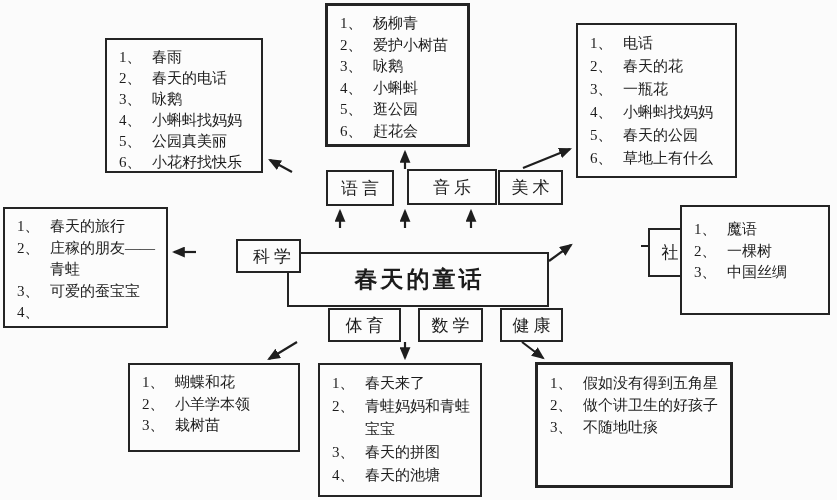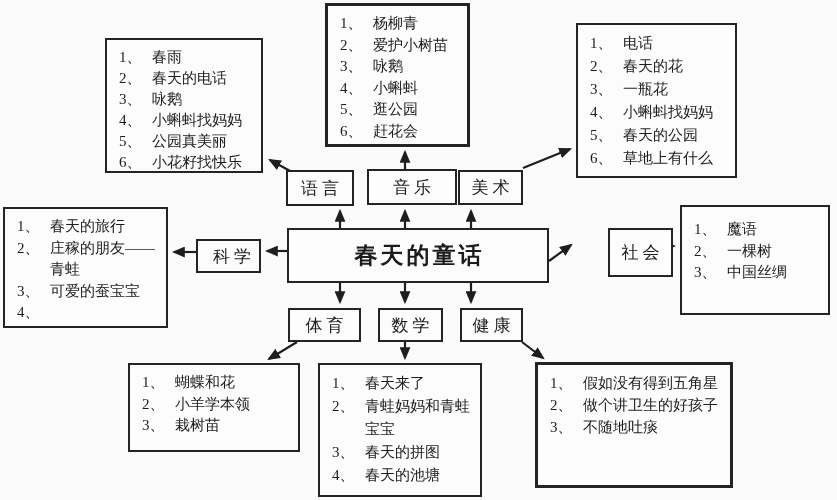--- a/index.html
+++ b/index.html
@@ -23,29 +23,31 @@
     font-size: 15px;
     line-height: 21.5px;
   }
   .label-box {
     display: flex;
     align-items: center;
     justify-content: center;
     font-size: 17px;
     letter-spacing: 4px;
     padding-left: 4px;
+    margin-left: 40px;
   }
   .center-box {
     display: flex;
     align-items: center;
     justify-content: center;
     font-size: 23px;
     font-weight: bold;
     letter-spacing: 3px;
     padding-left: 3px;
+    margin-top: 24px;
   }
   .list-item { display: flex; }
   .li-num { flex: 0 0 33px; width: 33px; }
   .li-txt { flex: 1; padding-right: 2px; }
 
   
   #list-language { left: 105px; top: 38px;  width: 158px; height: 135px; line-height: 21px; }
   #list-music    { left: 325px; top: 3px;   width: 145px; height: 144px; border-width: 3px; }
   #list-art      { left: 576px; top: 23px;  width: 161px; height: 155px; line-height: 23px; }
   #list-science  { left: 3px;   top: 207px; width: 165px; height: 121px; }

